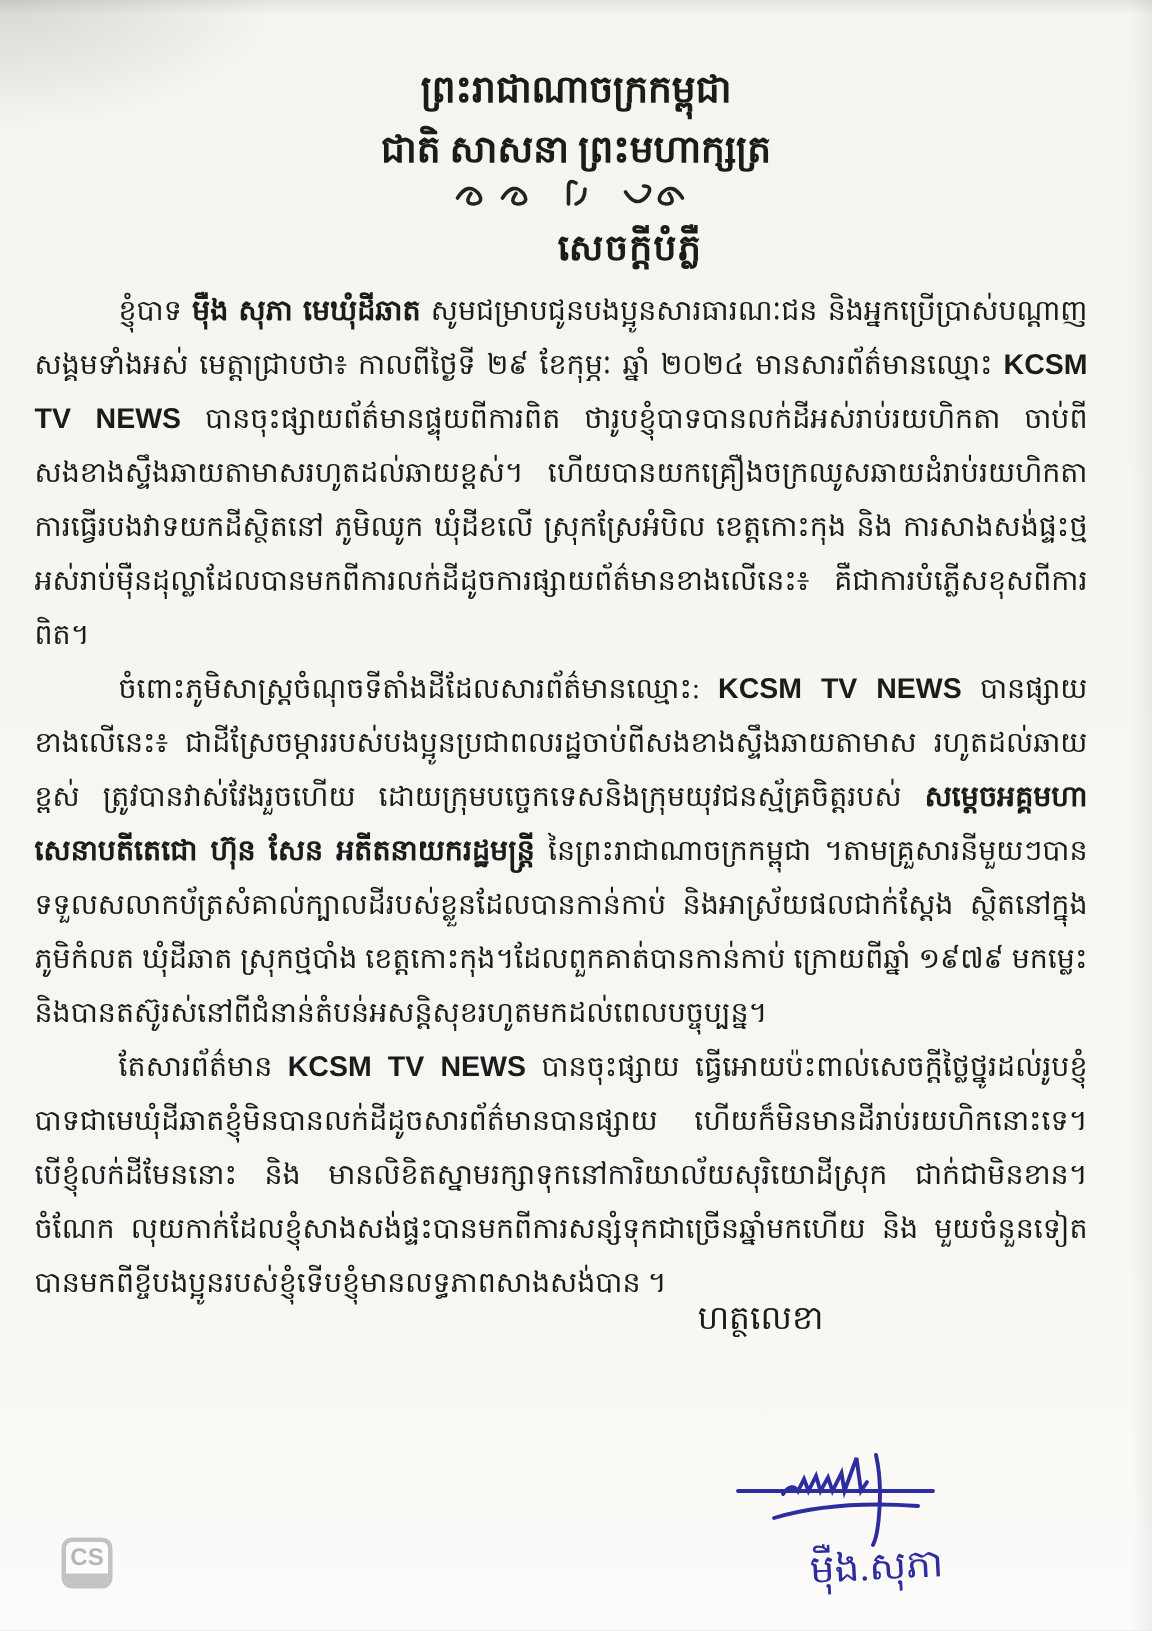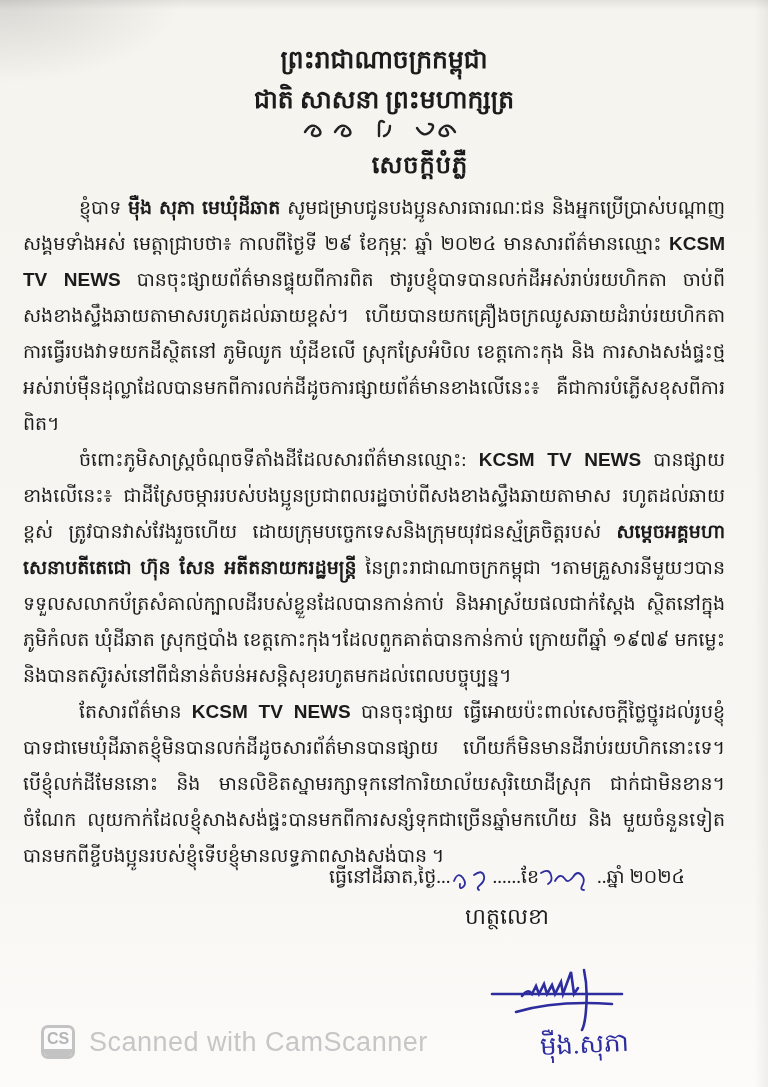--- a/index.html
+++ b/index.html
@@ -82,41 +82,33 @@
 
   <div class="hdr doc-title">សេចក្តីបំភ្លឺ</div>
 
   <div class="body-text">
       <p class="para"><span>ខ្ញុំបាទ </span><span class="b">ម៉ឺង សុភា មេឃុំដីឆាត</span><span> សូមជម្រាបជូនបងប្អូនសារធារណៈជន និងអ្នកប្រើប្រាស់បណ្ដាញសង្គមទាំងអស់ មេត្តាជ្រាបថា៖ កាលពីថ្ងៃទី ២៩ ខែកុម្ភៈ ឆ្នាំ ២០២៤ មានសារព័ត៌មានឈ្មោះ </span><span class="latin-b">KCSM TV NEWS</span><span> បានចុះផ្សាយព័ត៌មានផ្ទុយពីការពិត ថារូបខ្ញុំបាទបានលក់ដីអស់រាប់រយហិកតា ចាប់ពីសងខាងស្ទឹងឆាយតាមាសរហូតដល់ឆាយខ្ពស់។ ហើយបានយកគ្រឿងចក្រឈូសឆាយដំរាប់រយហិកតាការធ្វើរបងវាទយកដីស្ថិតនៅ ភូមិឈូក ឃុំដីខលើ ស្រុកស្រែអំបិល ខេត្តកោះកុង និង ការសាងសង់ផ្ទះថ្មអស់រាប់ម៉ឺនដុល្លាដែលបានមកពីការលក់ដីដូចការផ្សាយព័ត៌មានខាងលើនេះ៖ គឺជាការបំភ្លើសខុសពីការពិត។</span></p>
       <p class="para"><span>ចំពោះភូមិសាស្រ្តចំណុចទីតាំងដីដែលសារព័ត៌មានឈ្មោះ: </span><span class="latin-b">KCSM TV NEWS</span><span> បានផ្សាយខាងលើនេះ៖ ជាដីស្រែចម្ការរបស់បងប្អូនប្រជាពលរដ្ឋចាប់ពីសងខាងស្ទឹងឆាយតាមាស រហូតដល់ឆាយខ្ពស់ ត្រូវបានវាស់វែងរួចហើយ ដោយក្រុមបច្ចេកទេសនិងក្រុមយុវជនស្ម័គ្រចិត្តរបស់ </span><span class="b">សម្តេចអគ្គមហាសេនាបតីតេជោ ហ៊ុន សែន អតីតនាយករដ្ឋមន្ត្រី</span><span> នៃព្រះរាជាណាចក្រកម្ពុជា ។តាមគ្រួសារនីមួយៗបានទទួលសលាកប័ត្រសំគាល់ក្បាលដីរបស់ខ្លួនដែលបានកាន់កាប់ និងអាស្រ័យផលជាក់ស្តែង ស្ថិតនៅក្នុងភូមិកំលត ឃុំដីឆាត ស្រុកថ្មបាំង ខេត្តកោះកុង។ដែលពួកគាត់បានកាន់កាប់ ក្រោយពីឆ្នាំ ១៩៧៩ មកម្លេះនិងបានតស៊ូរស់នៅពីជំនាន់តំបន់អសន្តិសុខរហូតមកដល់ពេលបច្ចុប្បន្ន។</span></p>
       <p class="para"><span>តែសារព័ត៌មាន </span><span class="latin-b">KCSM TV NEWS</span><span> បានចុះផ្សាយ ធ្វើអោយប៉ះពាល់សេចក្តីថ្លៃថ្នូរដល់រូបខ្ញុំបាទជាមេឃុំដីឆាតខ្ញុំមិនបានលក់ដីដូចសារព័ត៌មានបានផ្សាយ ហើយក៏មិនមានដីរាប់រយហិកនោះទេ។ បើខ្ញុំលក់ដីមែននោះ និង មានលិខិតស្នាមរក្សាទុកនៅការិយាល័យសុរិយោដីស្រុក ជាក់ជាមិនខាន។ ចំណែក លុយកាក់ដែលខ្ញុំសាងសង់ផ្ទះបានមកពីការសន្សំទុកជាច្រើនឆ្នាំមកហើយ និង មួយចំនួនទៀតបានមកពីខ្ចីបងប្អូនរបស់ខ្ញុំទើបខ្ញុំមានលទ្ធភាពសាងសង់បាន ។</span></p>
     </div>
 
   <div class="date-block">
-    <div class="date-line">
-      <span>ធ្វើនៅដីឆាត,ថ្ងៃ...</span><span class="ink"><svg class="ink-svg" width="42" height="24" viewBox="0 0 42 24">
-            <path d="M4 14 q4 -10 9 -3 q4 6 0 9 q-4 3 -3 -3 M24 8 q8 -6 10 1 q1 5 -4 9 q-4 3 -1 5" fill="none" stroke="#2d2d9f" stroke-width="1.8" stroke-linecap="round"></path>
-          </svg></span><span>......ខែ</span><span class="ink"><svg class="ink-svg" width="58" height="24" viewBox="0 0 58 24">
-            <path d="M2 6 q8 -5 10 2 q2 6 -3 9 M16 14 q5 -9 10 -2 q3 5 8 -2 q5 -8 10 0 q2 4 -1 9 q-2 4 2 4" fill="none" stroke="#2d2d9f" stroke-width="1.8" stroke-linecap="round"></path>
-          </svg></span><span>..ឆ្នាំ ២០២៤</span>
-    </div>
     <div class="sig-label">ហត្ថលេខា</div>
   </div>
 
   <div class="sig-flourish">
     <svg width="160" height="66" viewBox="0 0 160 66">
       <g fill="none" stroke="#2d2d9f" stroke-width="2.6" stroke-linecap="round">
         <path d="M4 26 h130"></path>
         <path d="M34 28 q6 -8 10 -2 l4 -8 l3 8 l5 -10 l3 10 l5 -9 l3 9 l6 -12 l2 12 l8 -22 l3 22 l4 -6"></path>
         <path d="M96 2 q4 18 2 40 q-1 14 -4 20"></path>
         <path d="M28 44 q40 -12 96 -8"></path>
       </g>
     </svg>
   </div>
 
   <div class="sig-name">ម៉ឺង.សុភា</div>
 
   <div class="cam-footer">
     <div class="cs-badge">CS</div>
-    <span class="cam-text">Scanned with CamScanner</span>
   </div>
 
 </div>
 
 </body></html>

